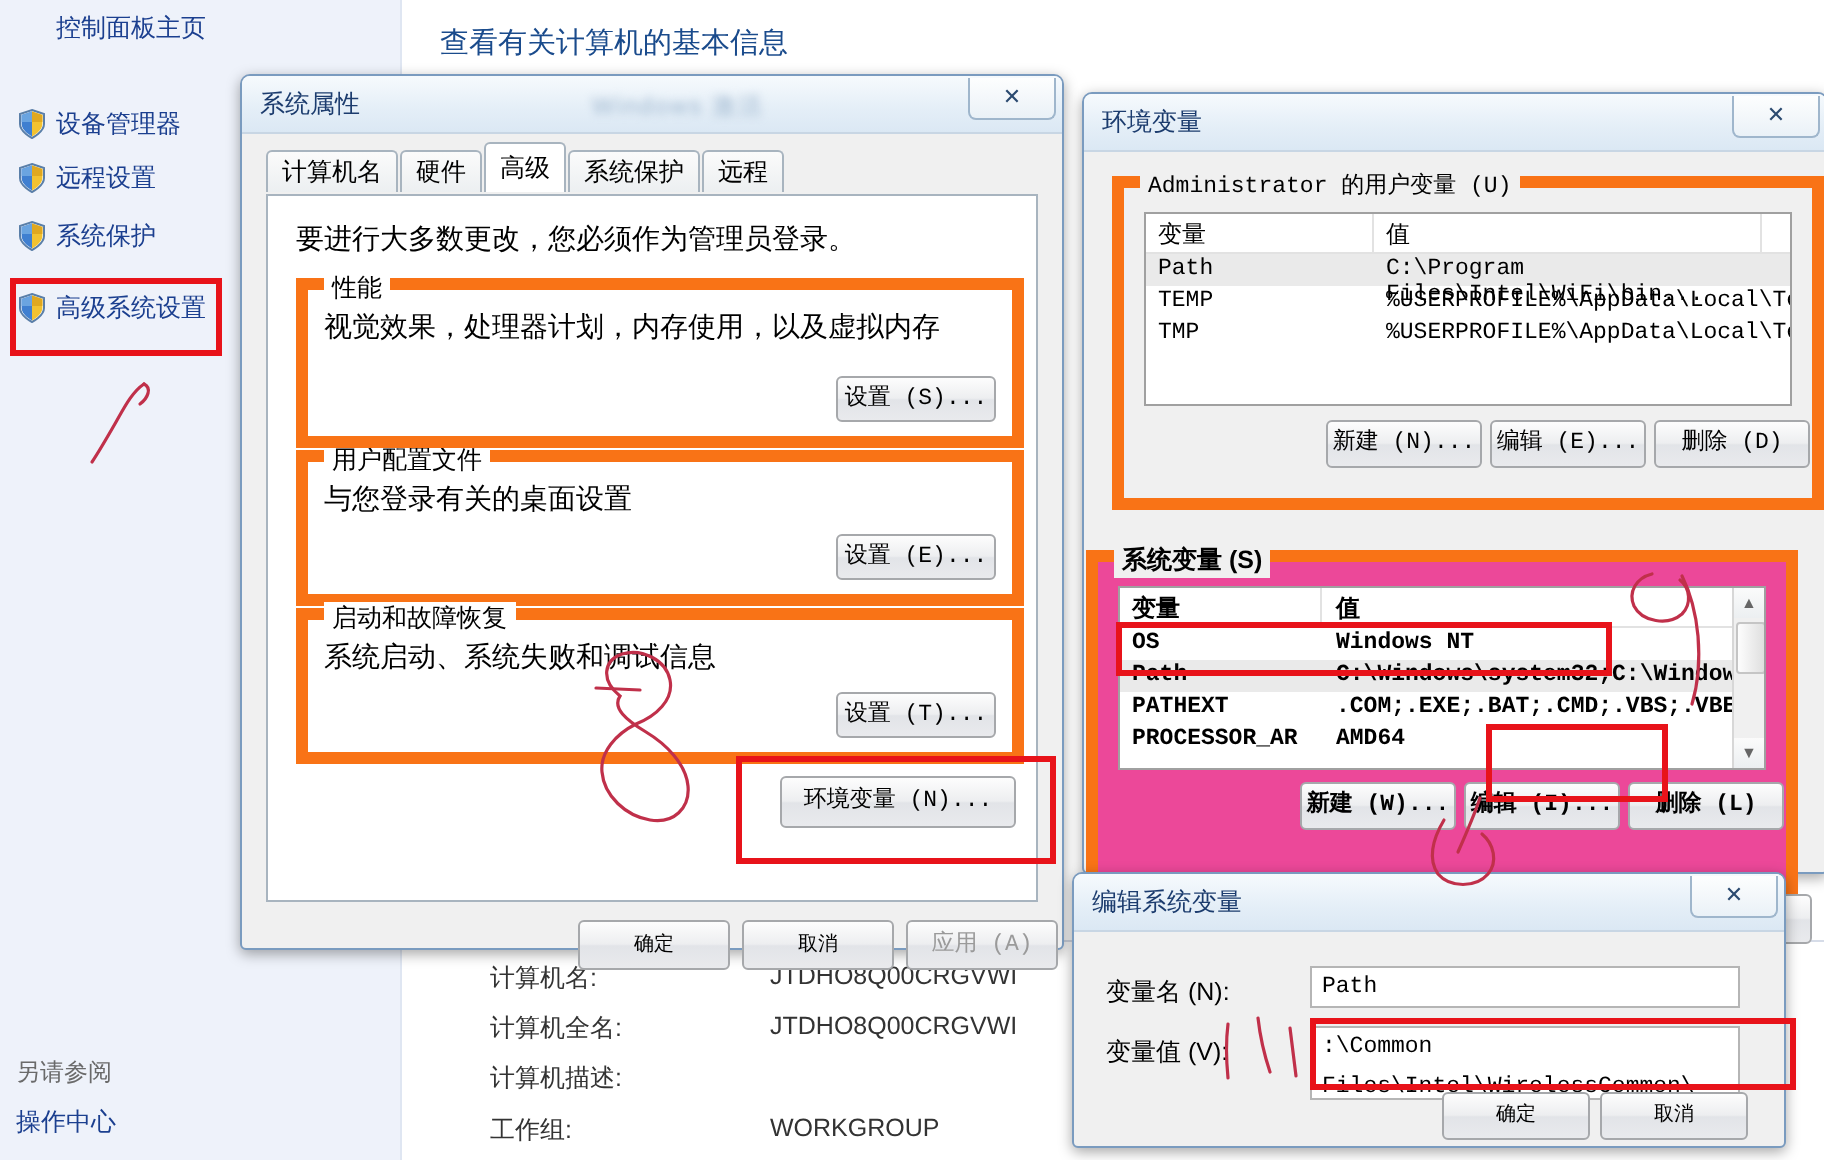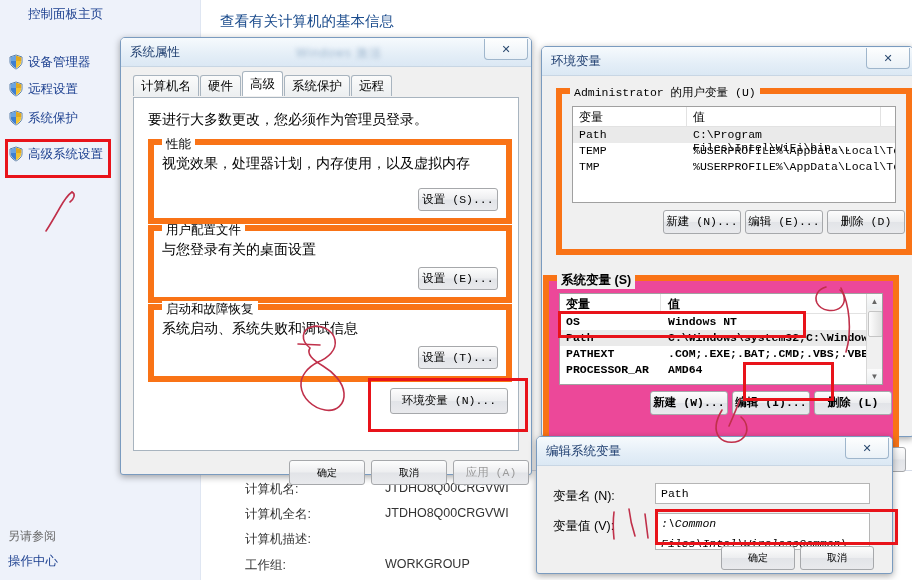--- a/index.html
+++ b/index.html
@@ -418,21 +418,21 @@
     <div class="dlg-title">
       <span class="dlg-title-text">编辑系统变量</span>
       <div class="dlg-close">✕</div>
     </div>
 
     <div class="dlg-body">
       <div class="field-label" style="left:16px; top:22px;">变量名 (N):</div>
       <div class="textinput" style="left:118px; top:17px; width:215px; height:21px; line-height:20px;">Path</div>
 
       <div class="field-label" style="left:16px; top:52px;">变量值 (V):</div>
-      <div class="textinput" style="left:118px; top:47px; width:215px; height:37px; line-height:20px;font-style:italic;">:\Common Files\Intel\WirelessCommon\</div>
+      <div class="textinput" style="left:118px; top:47px; width:215px; height:37px; line-height:20px;">:\Common Files\Intel\WirelessCommon\</div>
 
       <div class="btn" style="left:184px; top:80px; width:72px; height:22px; line-height:22px;">确定</div>
       <div class="btn" style="left:263px; top:80px; width:72px; height:22px; line-height:22px;">取消</div>
     </div>
   </div>
 
   <div class="ann-rect" style="left:5px; top:139px; width:100px; height:33px;"></div>
 
   <div class="ann-rect" style="left:368px; top:378px; width:154px; height:48px;"></div>
 

